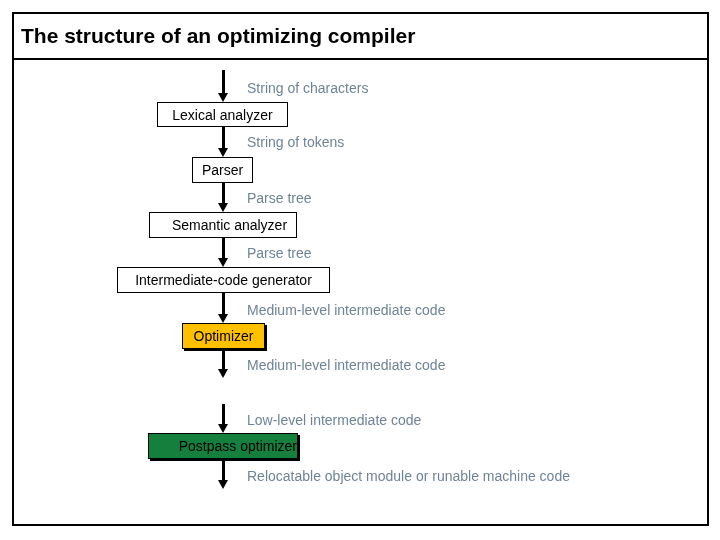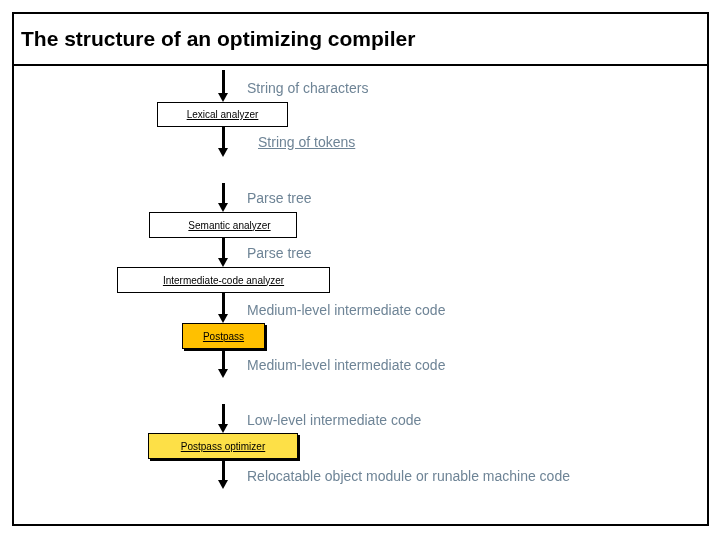--- a/index.html
+++ b/index.html
@@ -23,53 +23,53 @@
     height: 514px;
     border: 2px solid #000000;
     box-sizing: border-box;
     background: #ffffff;
   }
   .titlebar {
     position: absolute;
     left: 14px;
     top: 14px;
     width: 693px;
-    height: 52px;
+    height: 46px;
     border-bottom: 2px solid #000000;
     display: flex;
     align-items: center;
     padding-left: 7px;
     box-sizing: border-box;
   }
   .title-text {
     font-size: 21px;
     font-weight: bold;
     color: #000000;
     letter-spacing: 0px;
   }
   .flow-box {
     position: absolute;
     box-sizing: border-box;
     border: 1.5px solid #000000;
     background: #ffffff;
     display: flex;
     align-items: center;
     justify-content: center;
-    font-size: 10px;
+    font-size: 14px;
     color: #000000;
     white-space: nowrap;
-    text-decoration: underline;
   }
   .flow-box.gold {
     background: #FFC000;
     box-shadow: 2px 2px 0 #000000;
   }
   .flow-box.lightyellow {
-    background: #fde047;
+    background: #15803d;
     box-shadow: 2px 2px 0 #000000;
+    justify-content: flex-end;
   }
   .edge-label {
     position: absolute;
     font-size: 14px;
     color: #6E8496;
     white-space: nowrap;
     line-height: 18px;
   }
   .arrow {
     position: absolute;
@@ -134,35 +134,38 @@
     <div class="head"></div>
   </div>
   <div class="arrow" style="left:217px; top:459px; height:30px;">
     <div class="shaft"></div>
     <div class="head"></div>
   </div>
 
   <div class="flow-box" style="left:157px; top:102px; width:131px; height:25px;">
     <span>Lexical analyzer</span>
   </div>
+  <div class="flow-box" style="left:192px; top:157px; width:61px; height:26px;">
+    <span>Parser</span>
+  </div>
   <div class="flow-box" style="left:149px; top:212px; width:148px; height:26px;padding-left:13px;">
     <span>Semantic analyzer</span>
   </div>
   <div class="flow-box" style="left:117px; top:267px; width:213px; height:26px;">
-    <span>Intermediate-code analyzer</span>
+    <span>Intermediate-code generator</span>
   </div>
   <div class="flow-box gold" style="left:182px; top:323px; width:83px; height:26px;">
-    <span>Postpass</span>
+    <span>Optimizer</span>
   </div>
   <div class="flow-box lightyellow" style="left:148px; top:433px; width:150px; height:26px;">
     <span>Postpass optimizer</span>
   </div>
 
   <div class="edge-label" style="left:247px; top:79px;">String of characters</div>
-  <div class="edge-label" style="left:258px; top:133px;text-decoration:underline;">String of tokens</div>
+  <div class="edge-label" style="left:247px; top:133px;">String of tokens</div>
   <div class="edge-label" style="left:247px; top:189px;">Parse tree</div>
   <div class="edge-label" style="left:247px; top:244px;">Parse tree</div>
   <div class="edge-label" style="left:247px; top:301px;">Medium-level intermediate code</div>
   <div class="edge-label" style="left:247px; top:356px;">Medium-level intermediate code</div>
   <div class="edge-label" style="left:247px; top:411px;">Low-level intermediate code</div>
   <div class="edge-label" style="left:247px; top:467px;">Relocatable object module or runable machine code</div>
 
 </div>
 
 </body></html>

